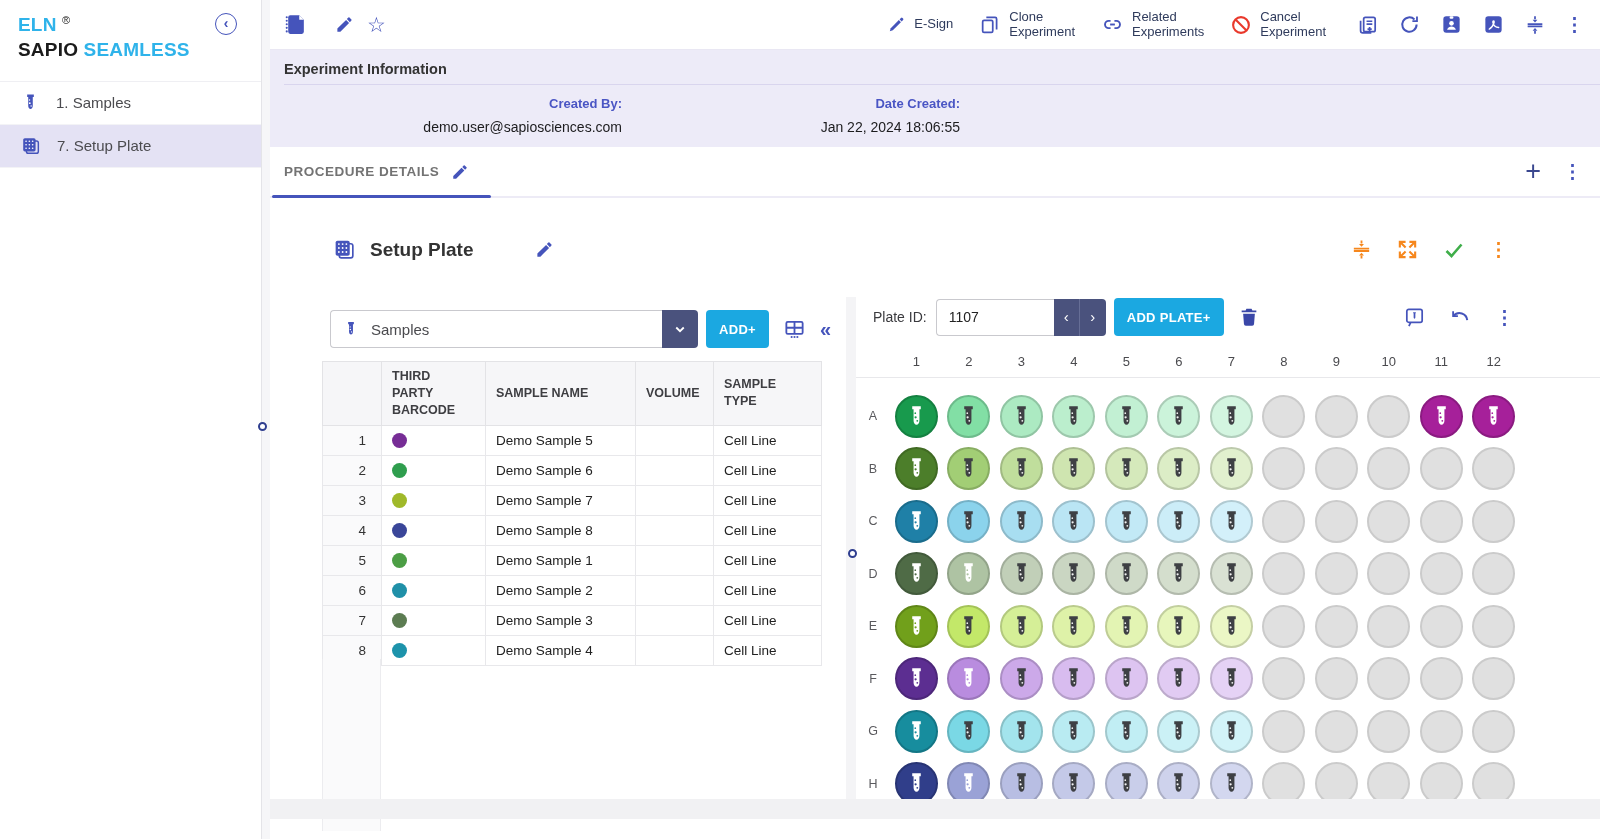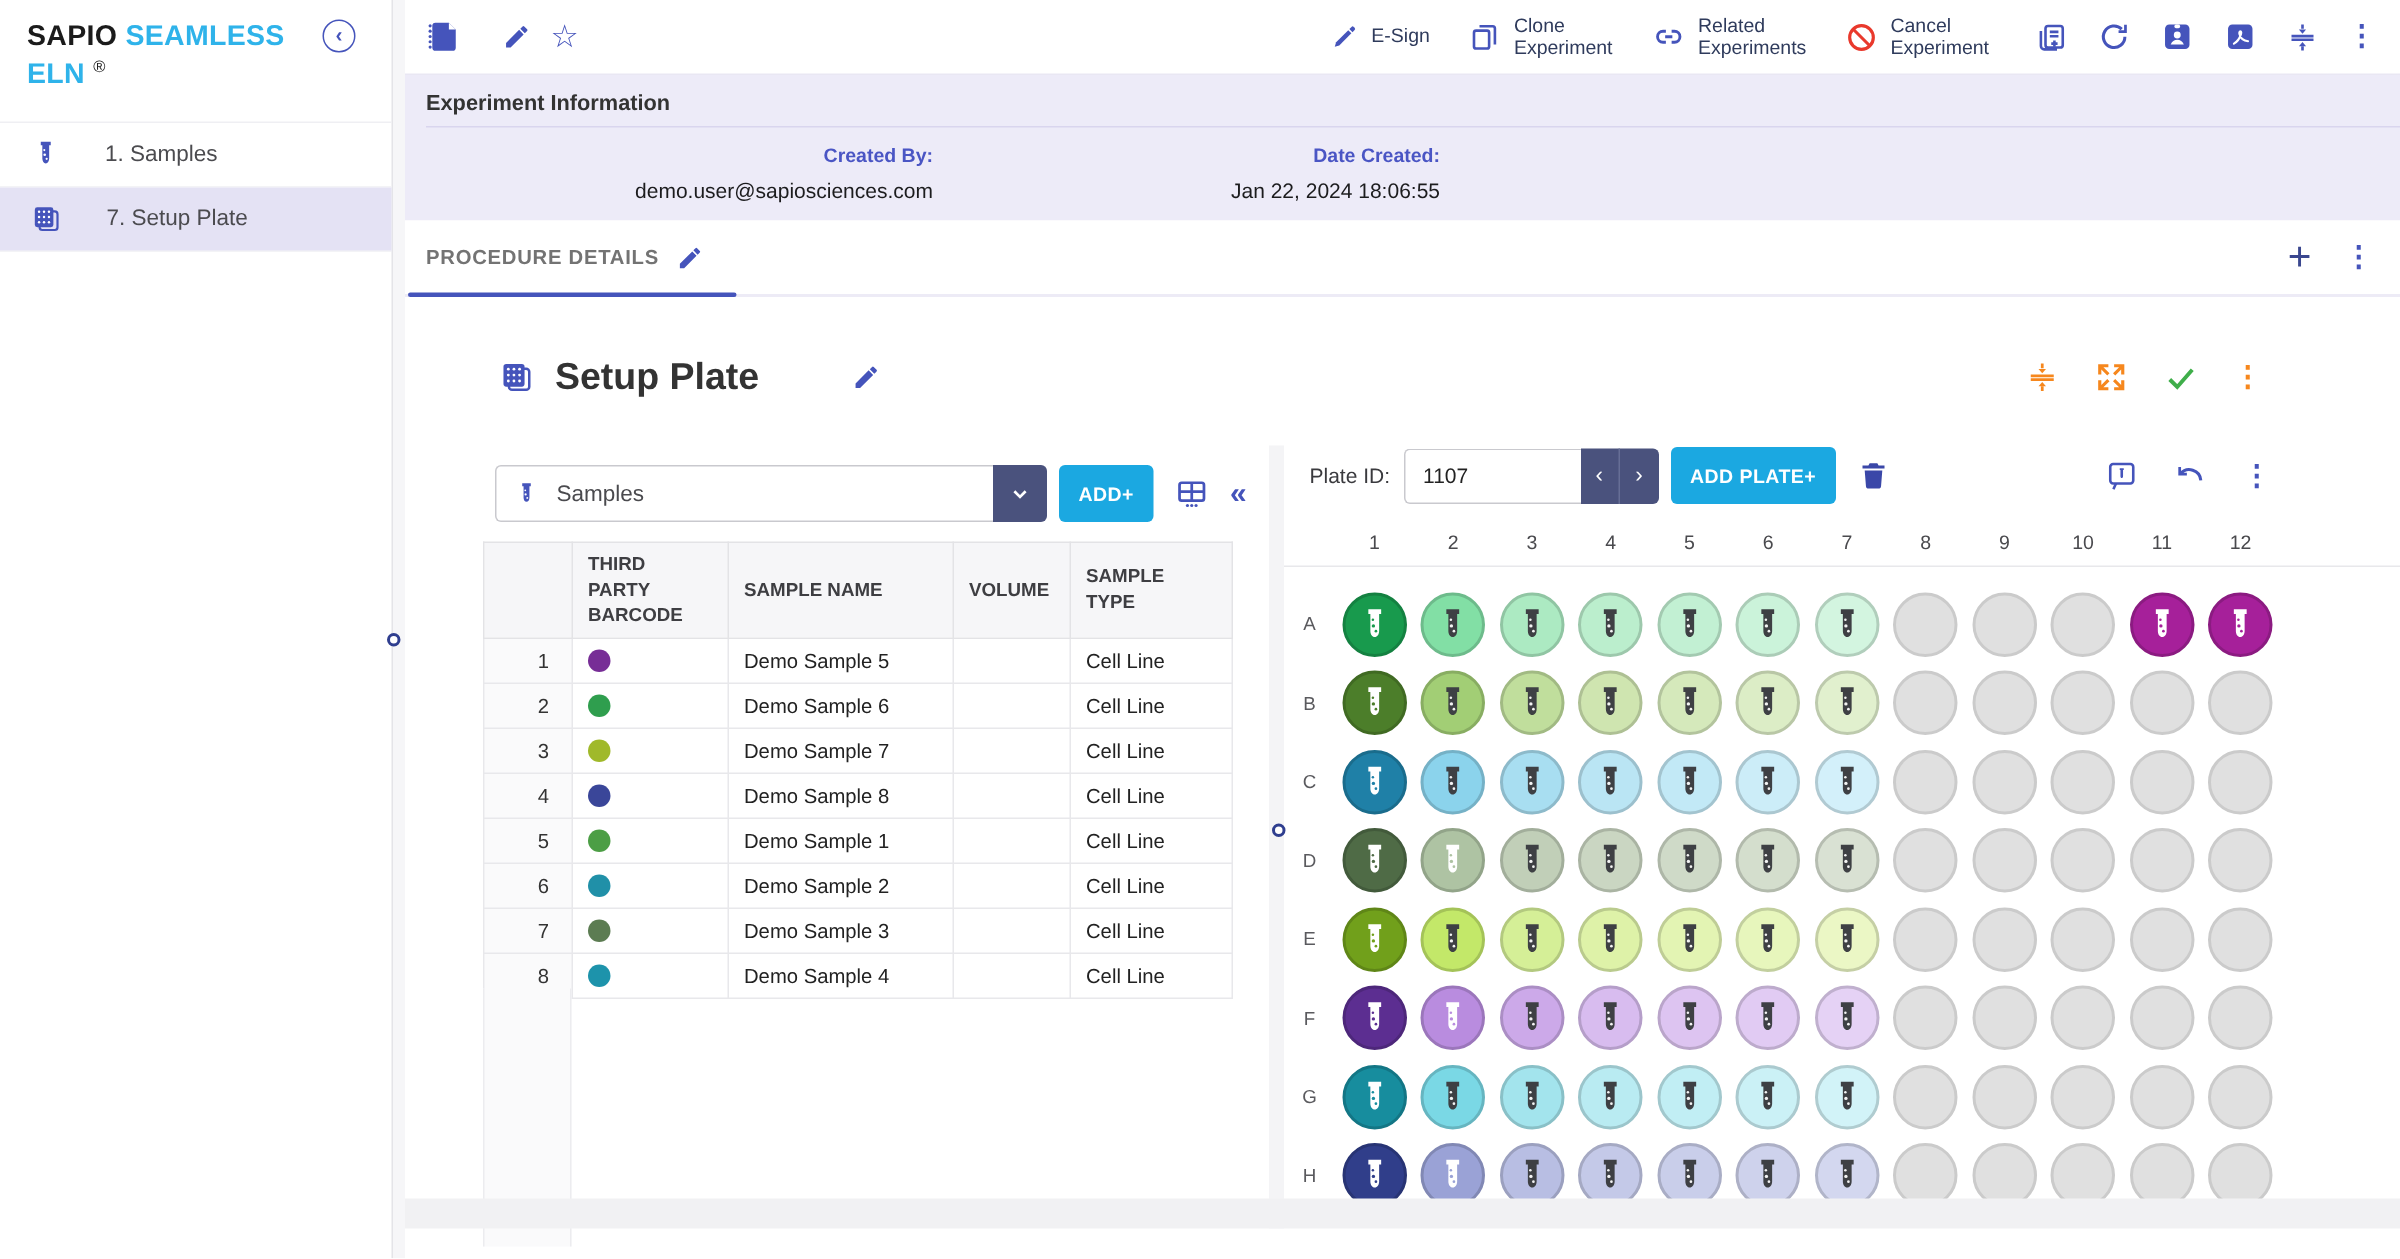--- a/index.html
+++ b/index.html
@@ -9,21 +9,21 @@
 
   
   .sidebar { position:absolute; left:0; top:0; width:262px; height:839px; background:#fff; border-right:1px solid #E4E4E8; z-index:3; }
   .logo { position:relative; padding:13px 16px 10px 18px; }
   .logo-line { font-size:19px; font-weight:700; letter-spacing:.2px; line-height:1.3; }
   .logo .w1 { color:#1B1B1B; }
   .logo .w2, .logo .w3 { color:#2FB3EA; }
   .reg { font-size:11px; color:#1B1B1B; vertical-align:super; font-weight:400; }
   .collapse-btn { position:absolute; right:24px; top:13px; width:22px; height:22px; border:1.6px solid #4554BB; border-radius:50%; color:#4554BB; display:flex; align-items:center; justify-content:center; font-size:14px; font-weight:700; cursor:pointer; padding-bottom:2px; }
   .nav { border-top:1px solid #EFEFF3; margin-top:8px; }
-  .nav-item { display:flex; align-items:center; gap:29px; height:43px; padding-left:20px; font-size:15px; color:#4B4B4F; border-bottom:1px solid #F3F3F6; cursor:pointer; }
+  .nav-item { display:flex; align-items:center; gap:15px; height:43px; padding-left:20px; font-size:15px; color:#4B4B4F; border-bottom:1px solid #F3F3F6; cursor:pointer; }
   .nav-item.selected { background:#E4E2F4; }
 
   
   .gutter { position:absolute; left:262px; top:0; width:8px; height:839px; background:#F6F6F8; z-index:2; }
   .rhandle { position:absolute; width:9px; height:9px; background:#fff; border:2px solid #2F3E8F; border-radius:50%; z-index:9; }
 
   
   .main { position:absolute; left:270px; top:0; width:1330px; height:839px; background:#fff; }
 
   .topbar { position:absolute; left:0; top:0; width:100%; height:50px; background:#fff; border-bottom:1px solid #E9E7F3; display:flex; align-items:center; }
@@ -48,21 +48,21 @@
 
   .tabbar { position:absolute; left:0; top:147px; width:100%; height:51px; background:#fff; border-bottom:2px solid #EDEBF6; display:flex; align-items:center; }
   .tab-active { position:relative; display:flex; align-items:center; gap:12px; height:100%; padding:0 24px 0 14px; cursor:pointer; }
   .tab-active .tlabel { font-size:13.5px; font-weight:700; letter-spacing:.5px; color:#737373; }
   .tab-active::after { content:""; position:absolute; left:2px; right:2px; bottom:-2px; height:3px; background:#4554BB; border-radius:2px; }
   .tab-tools { margin-left:auto; display:flex; align-items:center; gap:22px; padding-right:18px; }
   .plus-glyph { font-size:27px; font-weight:400; color:#3A478F; line-height:1; }
 
   .content { position:absolute; left:0; top:199px; width:100%; height:620px; background:#fff; }
   .entry-header { position:absolute; left:62px; top:38px; right:0; display:flex; align-items:center; }
-  .entry-title { font-size:25px; font-weight:700; color:#333; margin-left:13px; }
+  .entry-title { font-size:19px; font-weight:700; color:#333; margin-left:13px; }
   .entry-edit { margin-left:62px; }
   .entry-tools { margin-left:auto; display:flex; align-items:center; gap:23px; padding-right:92px; }
 
   .panes { position:absolute; left:0; top:98px; width:100%; height:522px; }
   .left-pane { position:absolute; left:52px; top:12px; width:522px; height:100%; }
   .pane-divider { position:absolute; left:576px; top:0; width:10px; height:100%; background:#F4F4F6; }
   .right-pane { position:absolute; left:586px; top:0; right:0; height:100%; }
 
   .sp-toolbar { display:flex; align-items:center; height:40px; margin-left:8px; }
   .select { width:332px; height:38px; border:1px solid #C9C9CE; border-right:none; border-radius:4px 0 0 4px; display:flex; align-items:center; gap:11px; padding-left:11px; font-size:15px; color:#4A4A4E; background:#fff; cursor:pointer; }
@@ -100,26 +100,26 @@
   .bottom-strip { position:absolute; left:0; bottom:0; width:100%; height:20px; background:#F1F1F3; }
 </style>
 </head>
 <body>
 
 <div class="screen">
 
   <aside class="sidebar">
     <div class="logo">
       <div class="logo-line">
+        <span class="w3">ELN</span>
+        <span class="reg">®</span>
+      </div>
+      <div class="logo-line">
         <span class="w1">SAPIO</span>
         <span class="w2">SEAMLESS</span>
-      </div>
-      <div class="logo-line">
-        <span class="w3">ELN</span>
-        <span class="reg">®</span>
       </div>
       <div class="collapse-btn">
         <span>‹</span>
       </div>
     </div>
     <nav class="nav">
       <div class="nav-item">
         <span class="icon">
           <svg viewBox="0 0 24 24" width="21" height="21">
               <path d="M8.2 2.8h7.6v2.8h-1.2v10.1c0 2-1.1 3.7-2.6 3.7s-2.6-1.7-2.6-3.7V5.6H8.2z" fill="#4554BB"></path>

